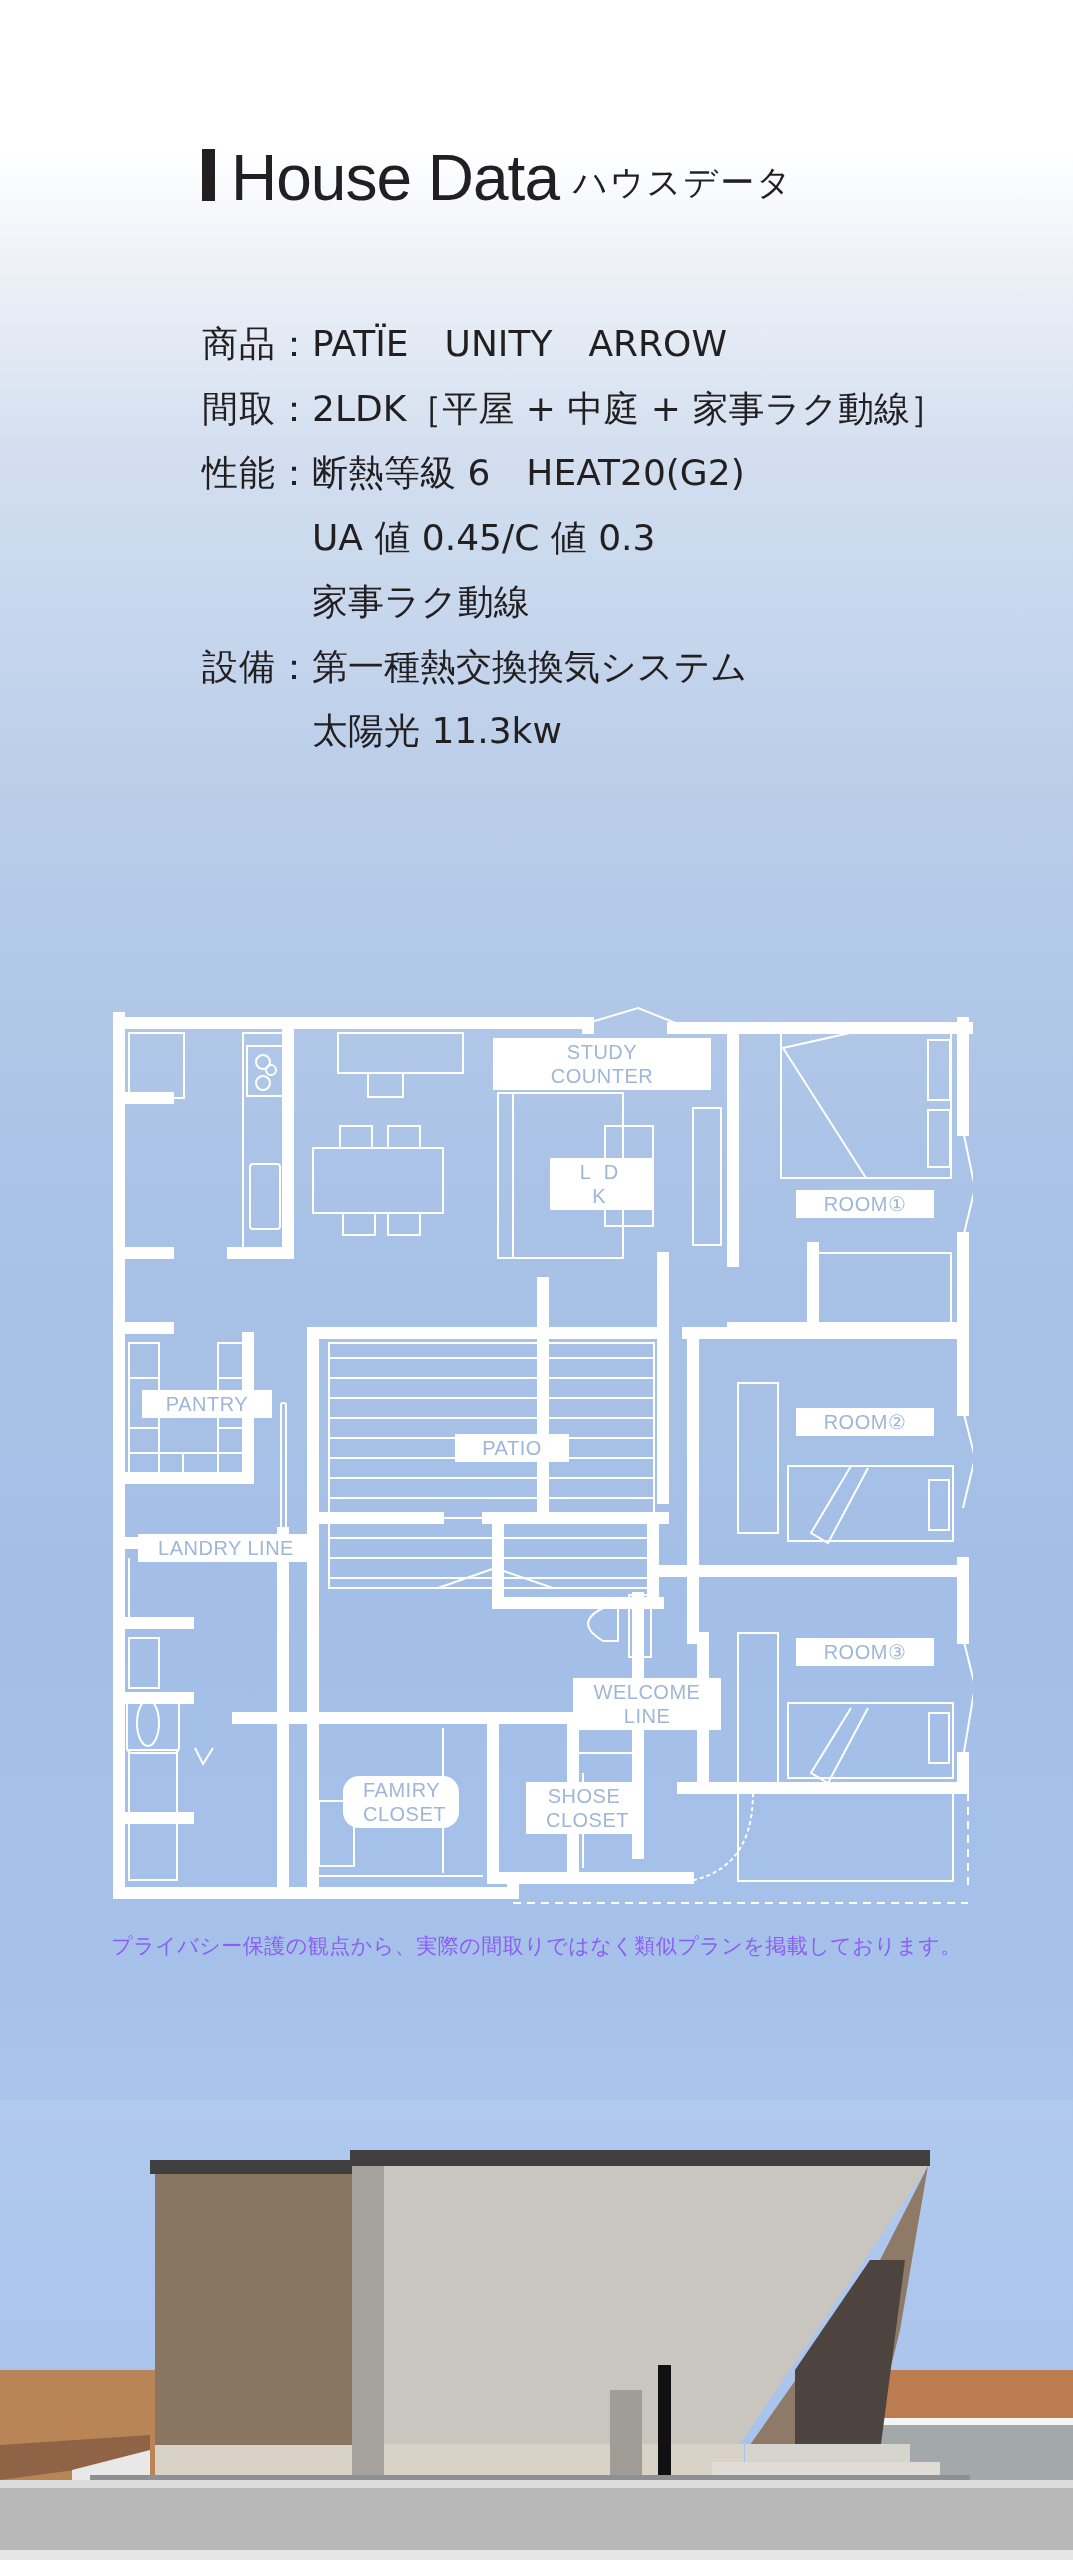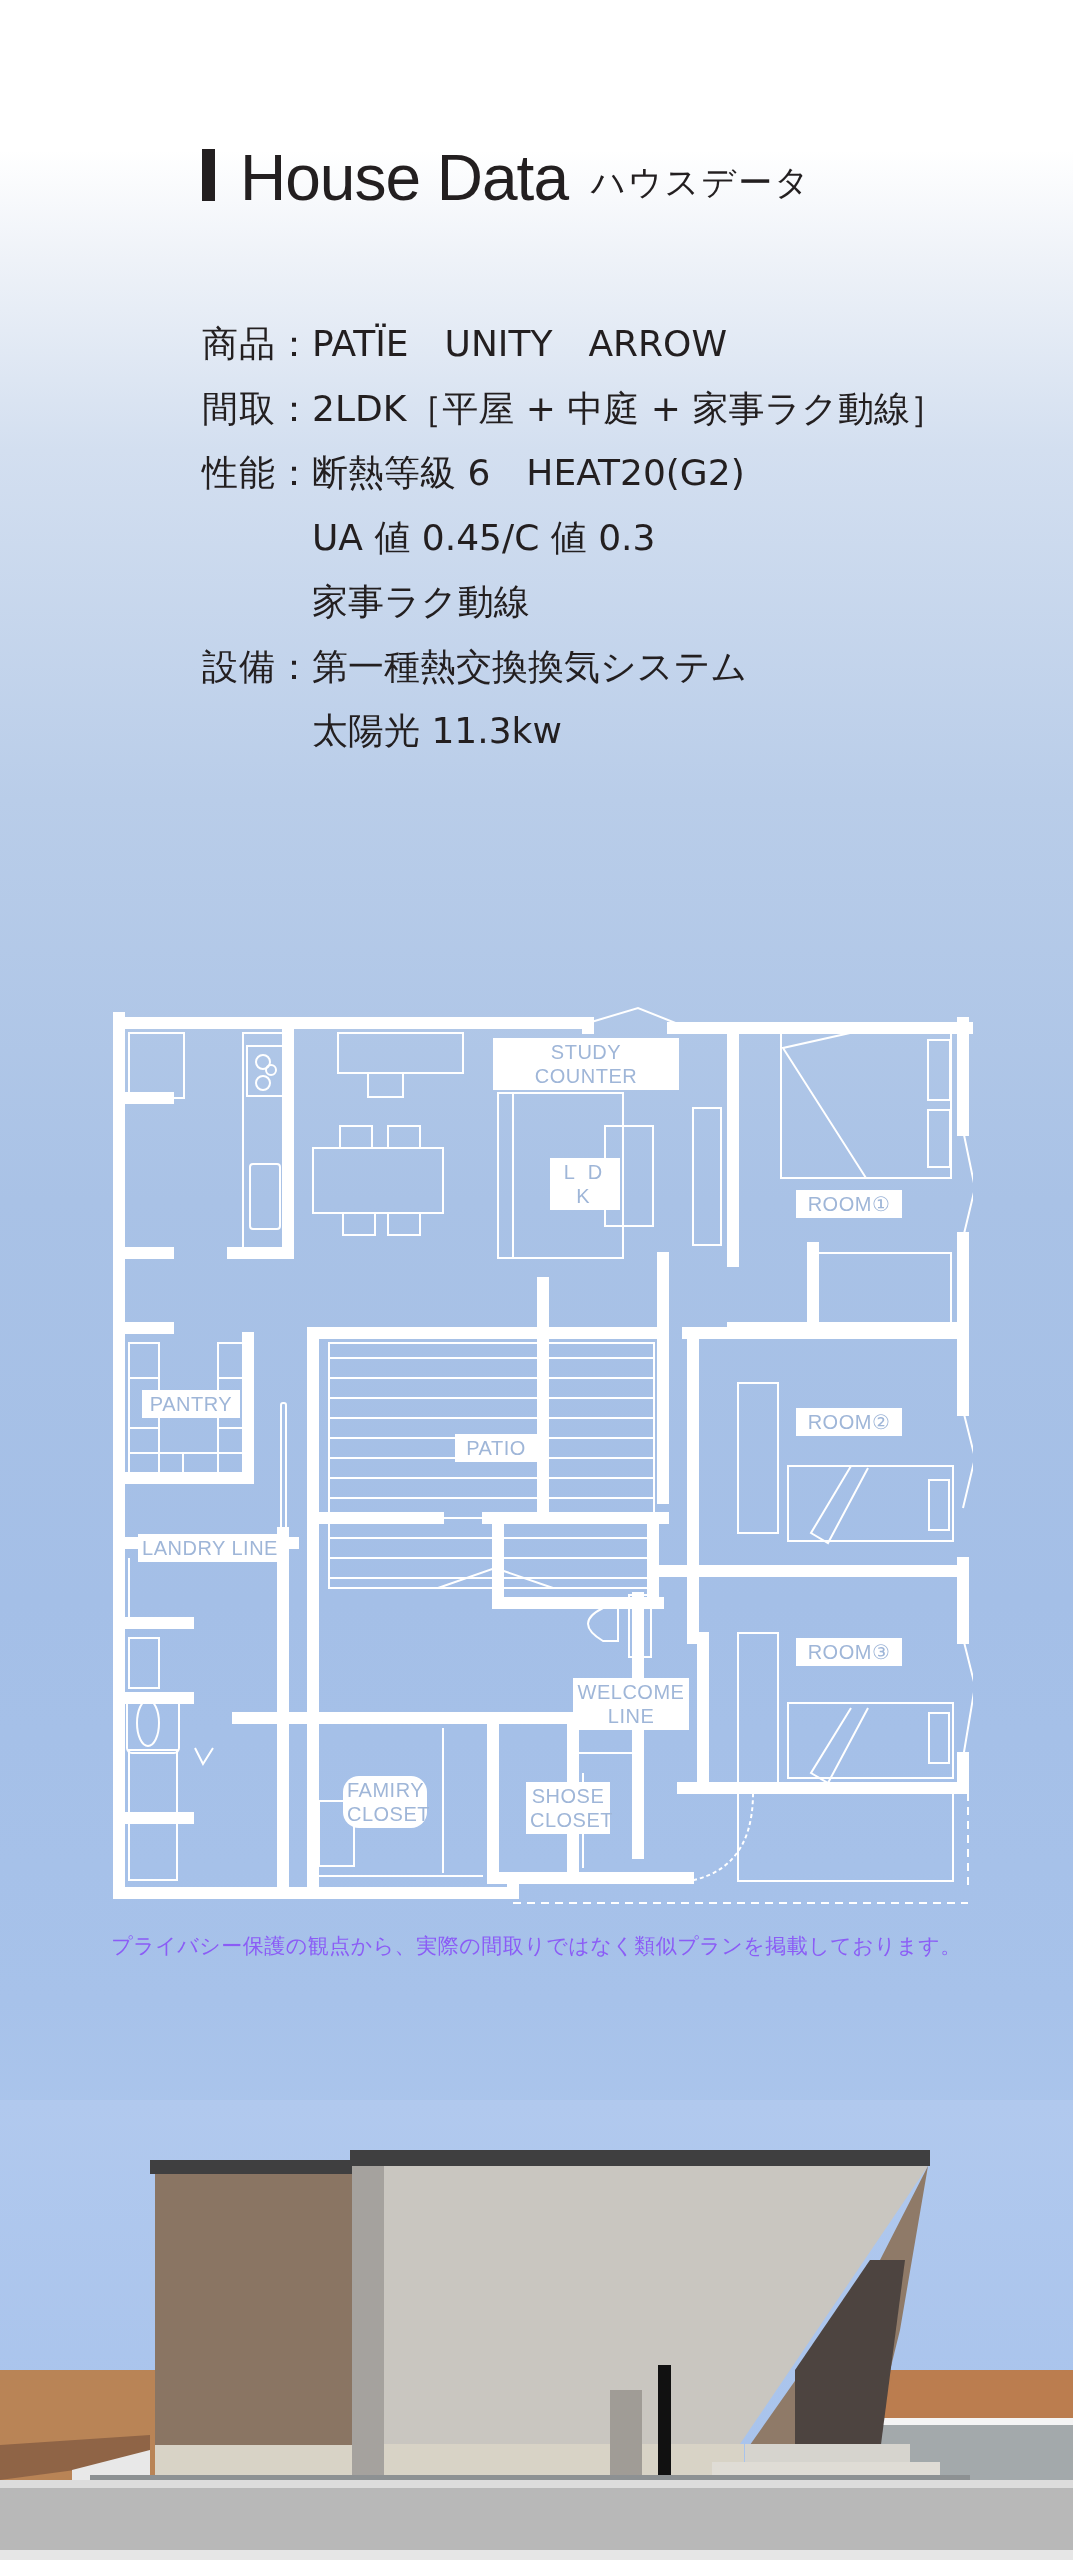--- a/index.html
+++ b/index.html
@@ -6,38 +6,38 @@
   body {
     width: 1073px; height: 2560px; position: relative; overflow: hidden;
     font-family: "DejaVu Sans", "Liberation Sans", sans-serif;
     background: linear-gradient(to bottom,
       #ffffff 0px, #ffffff 150px, #eef2f8 260px, #d3dff0 450px,
       #b9cde9 800px, #a9c2e6 1200px, #a4bfe7 1600px, #a7c2ea 2000px, #b0c9ee 2300px, #b4ccef 2380px);
     color: #231f20;
   }
   .title {
     position: absolute; left: 202px; top: 140px; height: 70px;
-    display: flex; align-items: flex-end; gap: 9px;
+    display: flex; align-items: flex-end;
   }
   .title-bar { width: 13px; height: 52px; background: #231f20; margin-right: 16px; margin-bottom: 9px; }
   .title-en { font-family: "Liberation Sans", sans-serif; font-size: 64px; line-height: 1; letter-spacing: -1px; }
   .title-ja { font-size: 34px; margin-left: 14px; margin-bottom: 4px; letter-spacing: 2px; }
 
   .specs { position: absolute; left: 202px; top: 312px; font-size: 36px; line-height: 64.5px; }
   .spec-row { display: flex; white-space: nowrap; }
   .spec-label { width: 110px; letter-spacing: 1px; }
   .spec-val { }
   .spec-row.cont .spec-label { visibility: hidden; }
 
   .plan { position: absolute; left: 113px; top: 998px; width: 860px; height: 910px; }
   .plan svg { width: 100%; height: 100%; display: block; }
   .plabel {
     position: absolute; background: #ffffff; color: #9fb6d8;
     font-family: "Liberation Sans", sans-serif; font-size: 20px; text-align: center;
-    line-height: 24px; padding: 2px 4px; letter-spacing: 0.5px;
+    line-height: 24px; padding: 2px 20px; letter-spacing: 0.5px;
   }
   .caption {
     position: absolute; left: 0; width: 1073px; top: 1932px; text-align: center;
     color: #8b5cf6; font-size: 21px; letter-spacing: 0.5px;
   }
   .scene { position: absolute; left: 0; top: 2100px; width: 1073px; height: 460px; }
   .scene svg { width: 100%; height: 100%; display: block; }
 </style>
 </head>
 <body>

